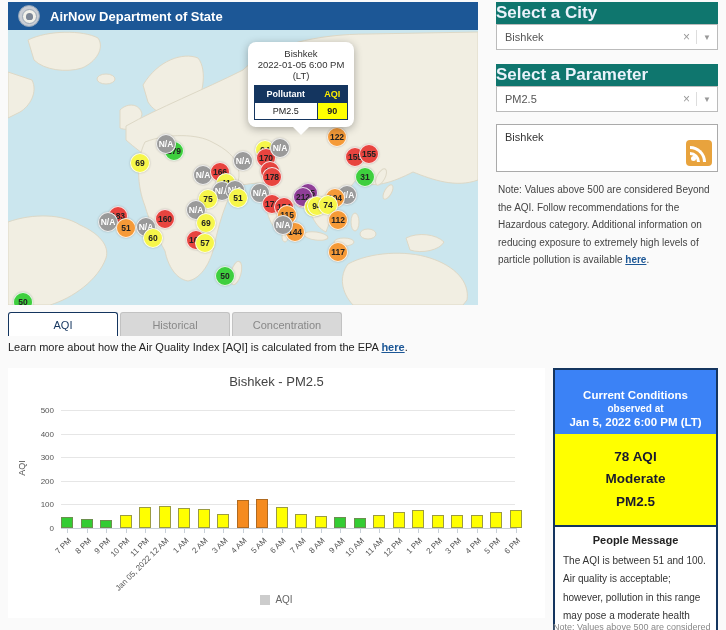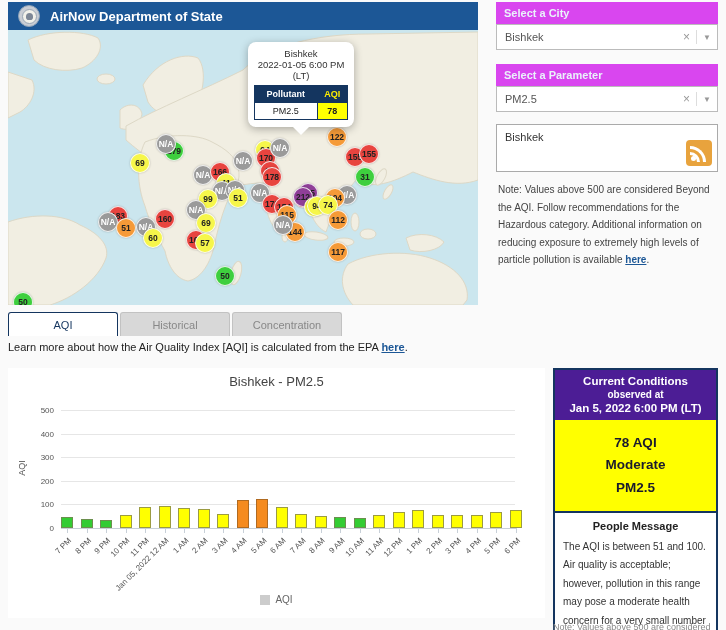--- a/index.html
+++ b/index.html
@@ -48,37 +48,37 @@
   .axis { position:absolute; left:53px; top:160px; width:456px; height:1px; background:#c8d0d8; }
   .xtick { position:absolute; top:161px; width:1px; height:4px; background:#c8d0d8; }
   .bar { position:absolute; border-style:solid; border-width:1px; }
   .xlabel-anchor { position:absolute; width:0; height:0; }
   .xlabel-anchor span { position:absolute; right:0; top:0; white-space:nowrap; font-size:8px; color:#555; transform:rotate(-45deg); transform-origin:right top; }
   .legend { position:absolute; left:0; top:226px; width:100%; display:flex; align-items:center; justify-content:center; gap:5px; }
   .legend .swatch { width:10px; height:10px; background:#cccccc; }
   .legend .ltext { font-size:10px; color:#666; }
 
   
-  .side-header { position:absolute; left:496px; width:222px; height:22px; background:#d946ef; color:#eaf2fb; font-size:11px; font-weight:bold; display:flex; align-items:center; padding-left:8px; }
+  .side-header { position:absolute; left:496px; width:222px; height:22px; background:#0f766e; color:#eaf2fb; font-size:17px; font-weight:bold; display:flex; align-items:center; padding-left:0; }
   .select-box { position:absolute; left:496px; width:222px; height:26px; background:#ffffff; border:1px solid #bbb; display:flex; align-items:center; padding:0 6px 0 8px; font-size:11px; color:#555; }
   .select-box .grow { flex:1; }
   .sel-x { color:#999; font-size:12px; margin-right:6px; cursor:pointer; }
   .sel-sep { width:1px; height:14px; background:#ddd; margin-right:6px; }
   .sel-arrow { color:#999; font-size:8px; cursor:pointer; }
   .feed-box { position:absolute; left:496px; top:124px; width:222px; height:48px; background:#fff; border:1px solid #aaa; }
   .feed-text { position:absolute; left:8px; top:6px; font-size:11px; color:#333; }
   .rss { position:absolute; right:5px; bottom:5px; width:26px; height:26px; background:#e8a33d; border-radius:4px; overflow:hidden; cursor:pointer; }
   .rss .dot { position:absolute; left:5px; bottom:5px; width:5px; height:5px; background:#fff; border-radius:50%; }
   .rss .a1 { position:absolute; left:4px; bottom:4px; width:10px; height:10px; border:3px solid #fff; border-bottom:none; border-left:none; border-radius:0 100% 0 0; }
   .rss .a2 { position:absolute; left:4px; bottom:4px; width:16px; height:16px; border:3px solid #fff; border-bottom:none; border-left:none; border-radius:0 100% 0 0; }
   .note { position:absolute; left:498px; top:181px; width:222px; font-size:10px; color:#444; line-height:1.75; }
 
   
   #conditions { position:absolute; left:553px; top:368px; width:165px; border:2px solid #14355f; background:#fff; }
-  .cond-head { background:#4c1d95; color:#fff; text-align:center; padding:5px 4px 6px 4px; }
+  .cond-head { background:#3b82f6; color:#fff; text-align:center; padding:19px 4px 6px 4px; }
   .cond-title { font-size:11.5px; font-weight:bold; }
   .cond-sub { font-size:10px; font-weight:bold; margin-top:2px; }
   .cond-date { font-size:11.5px; font-weight:bold; margin-top:2px; }
   .cond-aqi { background:#ffff00; text-align:center; padding:12px 4px; border-bottom:2px solid #14355f; }
   .cond-aqi div { font-size:13.5px; font-weight:bold; color:#1a1a2e; line-height:1.65; }
   .cond-health { padding:7px 8px 10px 8px; }
   .health-title { font-size:11px; font-weight:bold; color:#222; text-align:center; margin-bottom:6px; }
   .health-text { font-size:10px; color:#333; line-height:1.85; }
   .cond-footnote { position:absolute; left:553px; top:622px; width:166px; height:8px; overflow:hidden; font-size:9px; color:#888; }
 </style>
@@ -121,21 +121,21 @@
     </svg>
     <div id="markers">
         <div class="marker yellow" style="left: 122px; top: 123px; background: rgb(246, 246, 74);">69</div>
         <div class="marker green" style="left: 156px; top: 111px; background: rgb(62, 207, 62);">179</div>
         <div class="marker gray" style="left: 148px; top: 104px; background: rgb(154, 154, 154);">N/A</div>
         <div class="marker gray" style="left: 185px; top: 135px; background: rgb(154, 154, 154);">N/A</div>
         <div class="marker red" style="left: 202px; top: 132px; background: rgb(232, 68, 63);">166</div>
         <div class="marker yellow" style="left: 208px; top: 143px; background: rgb(246, 246, 74);">41</div>
         <div class="marker gray" style="left: 204px; top: 151px; background: rgb(154, 154, 154);">N/A</div>
         <div class="marker gray" style="left: 217px; top: 150px; background: rgb(154, 154, 154);">N/A</div>
-        <div class="marker yellow" style="left: 190px; top: 159px; background: rgb(246, 246, 74);">99</div>
+        <div class="marker yellow" style="left: 190px; top: 159px; background: rgb(246, 246, 74);">75</div>
         <div class="marker yellow" style="left: 220px; top: 158px; background: rgb(246, 246, 74);">51</div>
         <div class="marker gray" style="left: 178px; top: 170px; background: rgb(154, 154, 154);">N/A</div>
         <div class="marker yellow" style="left: 188px; top: 183px; background: rgb(246, 246, 74);">69</div>
         <div class="marker red" style="left: 100px; top: 176px; background: rgb(232, 68, 63);">183</div>
         <div class="marker gray" style="left: 90px; top: 182px; background: rgb(154, 154, 154);">N/A</div>
         <div class="marker orange" style="left: 108px; top: 188px; background: rgb(245, 154, 56);">51</div>
         <div class="marker gray" style="left: 128px; top: 187px; background: rgb(154, 154, 154);">N/A</div>
         <div class="marker red" style="left: 147px; top: 179px; background: rgb(232, 68, 63);">160</div>
         <div class="marker yellow" style="left: 135px; top: 198px; background: rgb(246, 246, 74);">60</div>
         <div class="marker red" style="left: 178px; top: 200px; background: rgb(232, 68, 63);">166</div>
@@ -175,21 +175,21 @@
       <div class="tt-date">2022-01-05 6:00 PM</div>
       <div class="tt-date">(LT)</div>
       <table class="tt-table">
         <tbody>
             <tr>
           <th class="poll">Pollutant</th>
           <th class="aqi">AQI</th>
         </tr>
         <tr>
           <td>PM2.5</td>
-          <td class="val-aqi">78</td>
+          <td class="val-aqi">90</td>
         </tr>
       </tbody>
         </table>
     </div>
   </div>
 
   <div class="tabs">
     <div class="tab active">AQI</div>
     <div class="tab inactive">Historical</div>
     <div class="tab inactive">Concentration</div>

